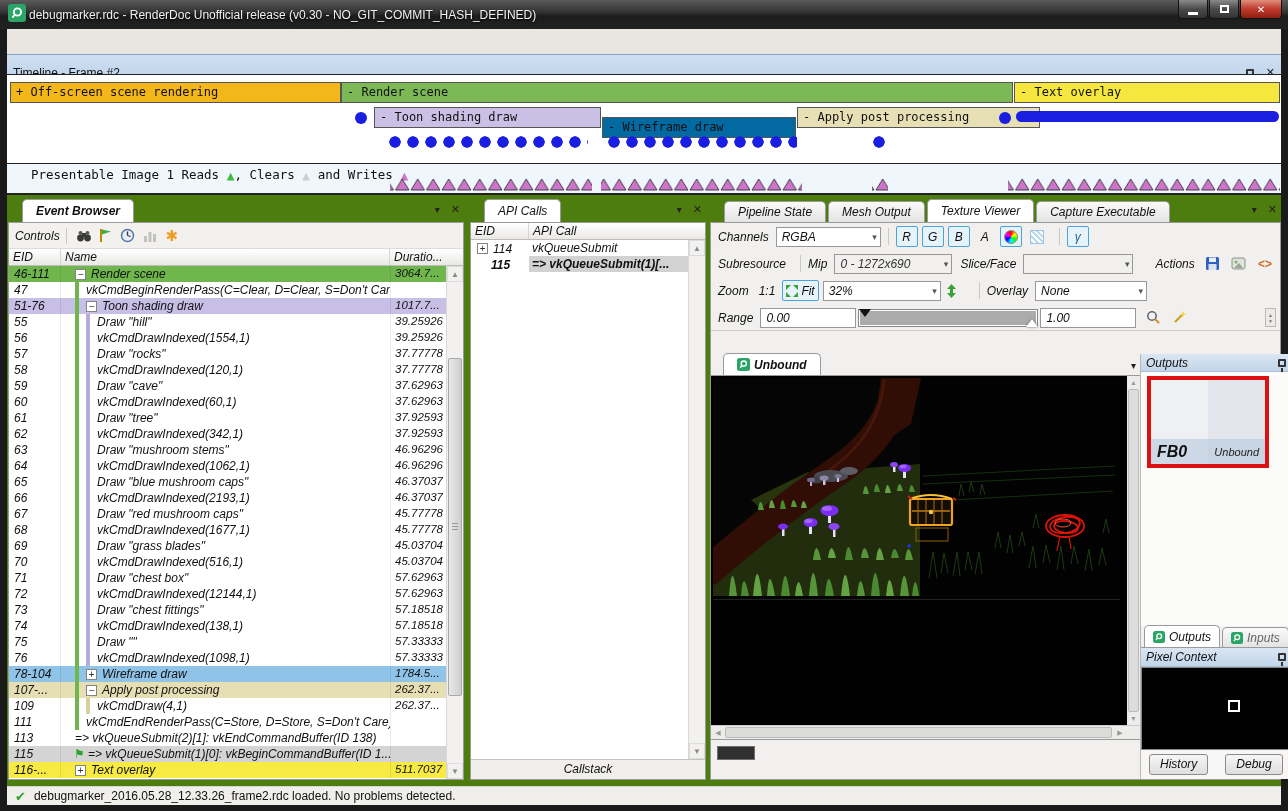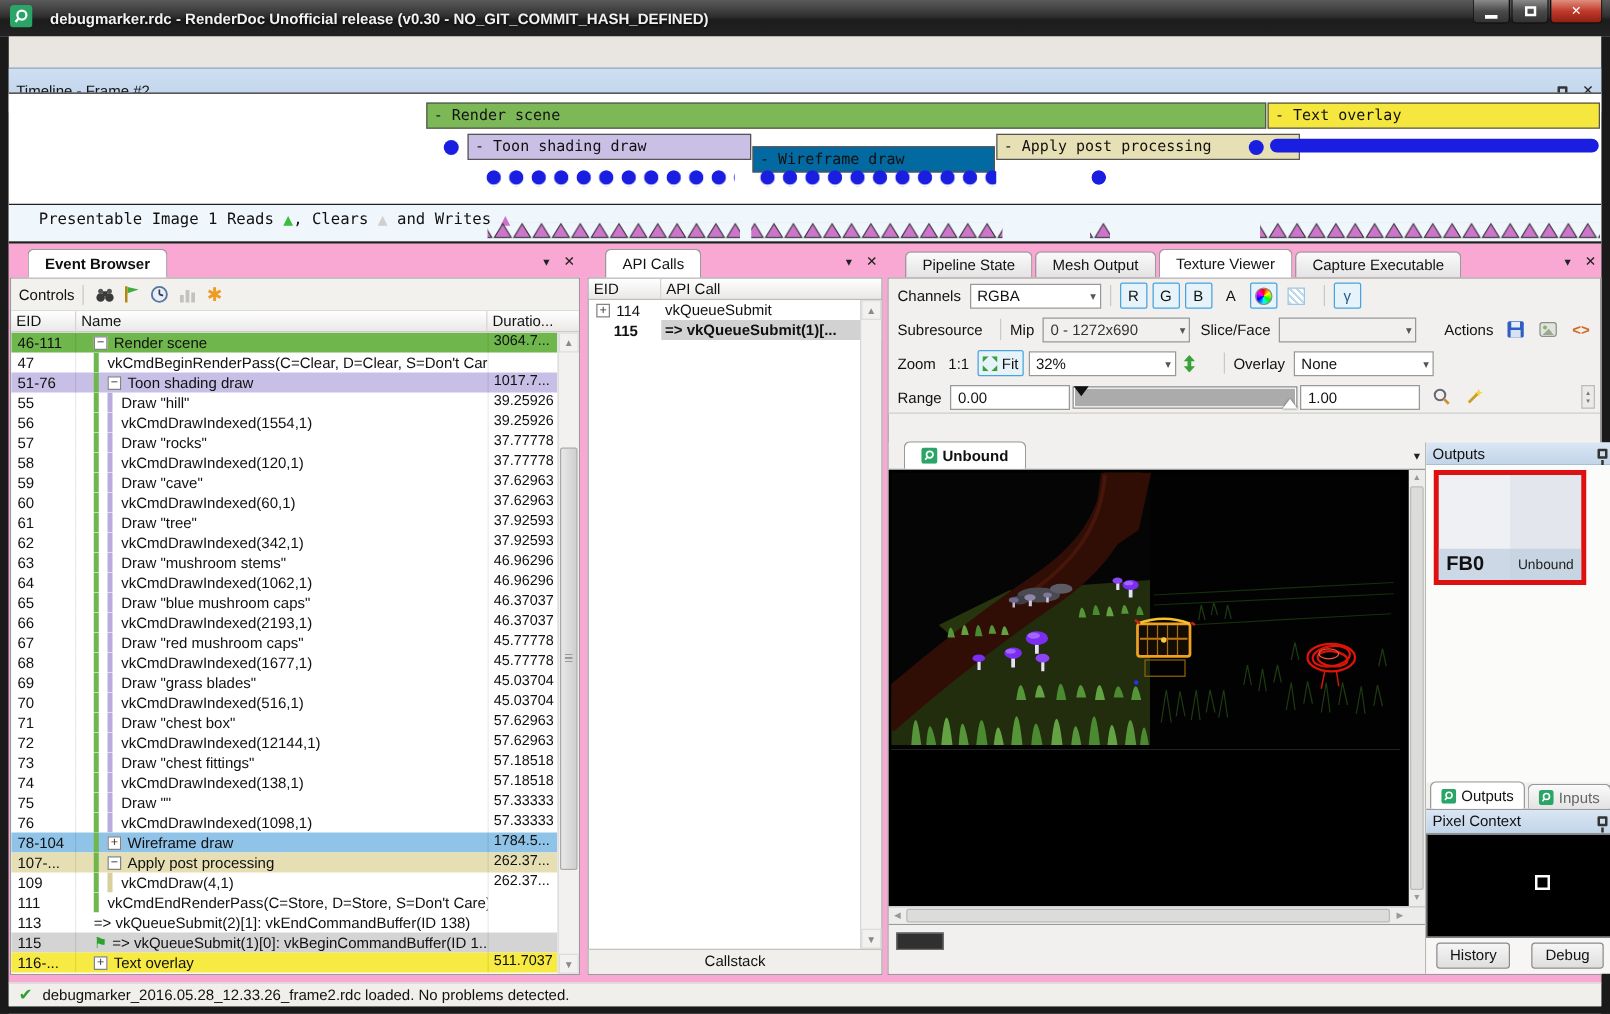--- a/index.html
+++ b/index.html
@@ -5,21 +5,21 @@
   * { margin:0; padding:0; box-sizing:border-box; }
   html,body { width:1288px; height:811px; background:#101010; overflow:hidden;
     font-family:"Liberation Sans","DejaVu Sans",sans-serif; font-size:12px; color:#111; }
   .mono { font-family:"DejaVu Sans Mono","Liberation Mono",monospace; }
 
   
   #win { position:absolute; inset:0; background:#181818; }
   #titlebar { position:absolute; top:0; left:0; right:0; height:29px;
     background:linear-gradient(#5a5a5a,#303030 45%,#1c1c1c 55%,#222);
     display:flex; align-items:center; padding-left:8px; color:#f2f2f2; }
-  #titlebar .title { margin-left:14px; font-size:12px; text-shadow:0 1px 2px #000;font-weight:bold; }
+  #titlebar .title { margin-left:3px; font-size:12px; text-shadow:0 1px 2px #000; }
   .winbtns { position:absolute; top:0; right:6px; display:flex; }
   .wb { width:30px; height:19px; display:flex; align-items:center; justify-content:center;
     border:1px solid #111; border-top:none; border-radius:0 0 4px 4px;
     background:linear-gradient(#8a8a8a,#4a4a4a 50%,#333); color:#fff; margin-left:1px; font-size:10px; }
   .wb.close { background:linear-gradient(#e08f7e,#c0392b 50%,#8f2012); width:42px; font-weight:bold; }
   .glyph-min { width:10px; height:3px; background:#fff; margin-top:8px; }
   .glyph-max { width:9px; height:8px; border:2px solid #fff; }
 
   .rdlogo { display:inline-block; }
 
@@ -55,21 +55,21 @@
     background-size:18px 13px; background-repeat:repeat-x; }
   .pill { position:absolute; top:36px; left:1009px; width:263px; height:11px; border-radius:6px; background:#1a1ee0; }
   #tl-legend { position:absolute; left:0; right:0; top:88px; bottom:0; background:#eff6fc;
     border-top:1px solid #222; }
   #tl-legend .ltext { position:absolute; left:24px; top:3px; font-family:"DejaVu Sans Mono","Liberation Mono",monospace; font-size:12.5px; }
   .tri { font-size:13px; vertical-align:-1px; }
   .tri-read { color:#3dbd3d; } .tri-clear { color:#cfcfcf; } .tri-write { color:#cd74cb; }
   #tristrip { position:absolute; left:0; bottom:1px; }
 
   
-  #workspace { position:absolute; top:166px; left:0; right:0; bottom:19px; background:#f9a8d4; }
+  #workspace { position:absolute; top:166px; left:0; right:0; bottom:19px; background:#4d7c0f;font-style:italic; }
   .panel { position:absolute; top:4px; height:581px; }
   .tabbar { height:23px; display:flex; align-items:flex-end; padding-left:14px; position:relative; }
   .tab { height:21px; padding:0 13px; line-height:20px; border:1px solid #9a9a9a; border-bottom:none;
     border-radius:5px 5px 0 0; background:linear-gradient(#fafafa,#e3e3e3); margin-right:2px;
     white-space:nowrap; }
   .tab.active { background:#fff; height:23px; line-height:22px; position:relative; z-index:2; }
   .tab.bold { font-weight:bold; }
   .tabicons { position:absolute; right:4px; top:4px; color:#333; font-size:11px; }
   .tabicons span { margin-left:8px; }
   .pcontent { position:absolute; left:0; right:0; top:23px; bottom:0;
@@ -228,20 +228,21 @@
 
 
     <div id="tlheader">
       <span>Timeline - Frame #2</span>
       <span class="spacer"></span>
       <span class="pin" style="margin-right:12px;"></span>
       <span class="xglyph">✕</span>
     </div>
 
     <div id="timeline">
+      <div class="tbar b-off">+ Off-screen scene rendering</div>
       <div class="tbar b-scene">- Render scene</div>
       <div class="tbar b-text">- Text overlay</div>
       <div class="tbar b-toon">- Toon shading draw</div>
       <div class="tbar b-wire">- Wireframe draw</div>
       <div class="tbar b-post">- Apply post processing</div>
 
       <div class="tl-dot" style="top:37px; left:348px;"></div>
       <div class="tl-dot" style="top:37px; left:992px;"></div>
       <div class="pill"></div>
 

